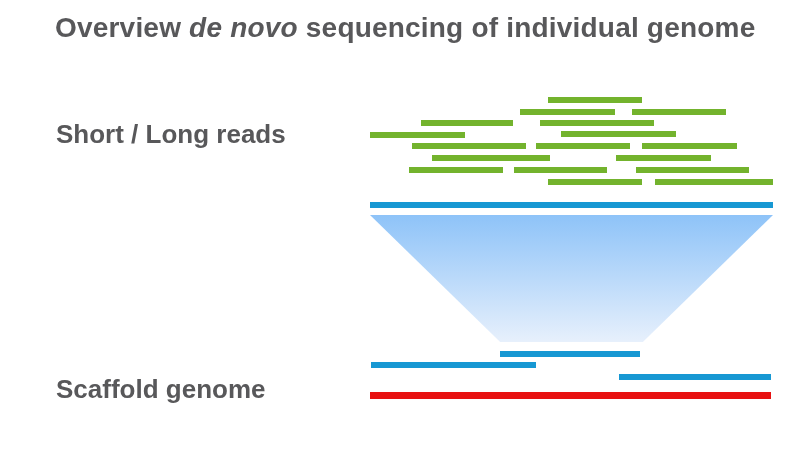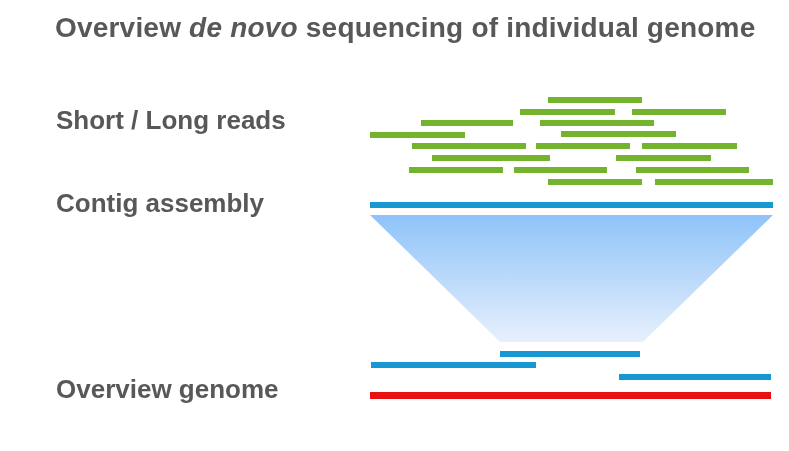--- a/index.html
+++ b/index.html
@@ -34,21 +34,21 @@
   .label {
     position: absolute;
     left: 28px;
     margin: 0;
     font-size: 26px;
     font-weight: 600;
     color: var(--text, #58585a);
     white-space: nowrap;
     line-height: 1.15;
   }
-  .label-reads    { top: 106px; }
+  .label-reads    { top: 120px; }
   .label-contig   { top: 189px; }
   .label-scaffold { top: 340px; }
   .label-finished { top: 375px; }
 
   #diagram {
     position: absolute;
     left: 0; top: 0;
     width: 789px; height: 451px;
   }
   .bar {
@@ -63,22 +63,21 @@
     background: linear-gradient(to bottom, var(--funnel-top), var(--funnel-bottom));
   }
 </style>
 </head>
 <body>
 
 <div class="canvas">
   <h1 class="title"><span>Overview </span><em>de novo</em><span> sequencing of individual genome</span></h1>
 
   <div class="label label-reads">Short / Long reads</div>
-  <div class="label label-contig">Contig assembly</div>
-  <div class="label label-finished">Overview genome</div>
+  <div class="label label-finished">Scaffold genome</div>
 
   <div id="diagram">
       <div class="bar bar-read" style="left: 520px; top: 97px; width: 94px; height: 6px;"></div>
       <div class="bar bar-read" style="left: 492px; top: 109px; width: 95px; height: 6px;"></div>
       <div class="bar bar-read" style="left: 604px; top: 109px; width: 94px; height: 6px;"></div>
       <div class="bar bar-read" style="left: 393px; top: 120px; width: 92px; height: 6px;"></div>
       <div class="bar bar-read" style="left: 512px; top: 120px; width: 114px; height: 6px;"></div>
       <div class="bar bar-read" style="left: 342px; top: 132px; width: 95px; height: 6px;"></div>
       <div class="bar bar-read" style="left: 533px; top: 131px; width: 115px; height: 6px;"></div>
       <div class="bar bar-read" style="left: 384px; top: 143px; width: 114px; height: 6px;"></div>

